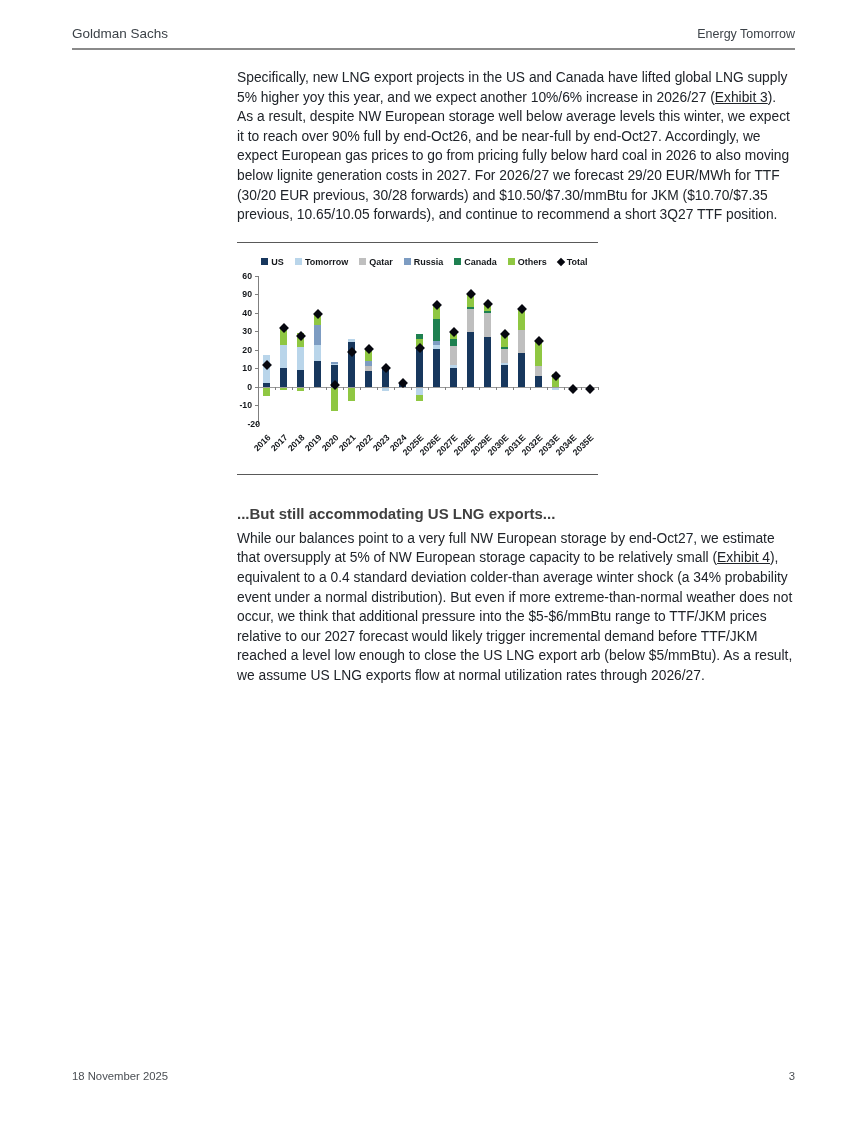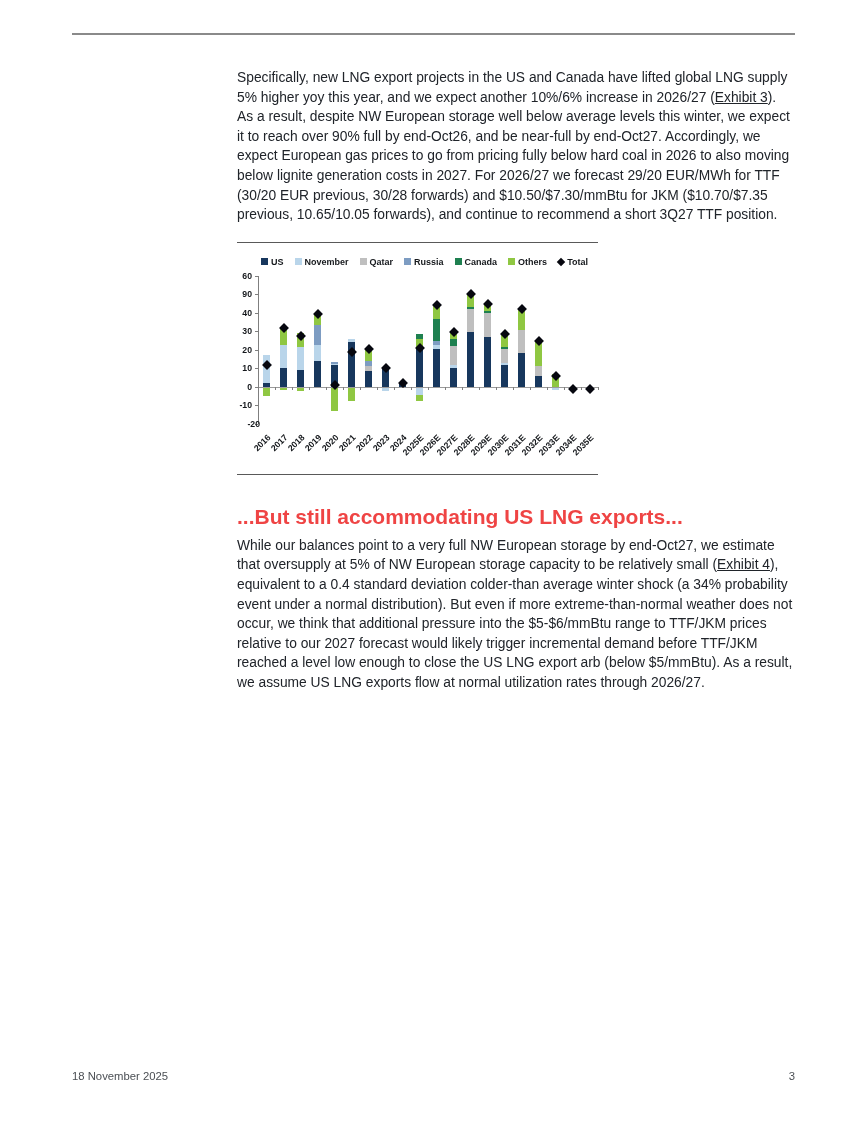--- a/index.html
+++ b/index.html
@@ -56,54 +56,58 @@
   .xtick { position: absolute; width: 1px; background: #7f7f7f; }
   .bar-seg { position: absolute; }
   .total-marker { position: absolute; width: 7px; height: 7px; transform: translate(-50%, -50%) rotate(45deg); }
   .xlabel {
     position: absolute; font-size: 8.7px; font-weight: 600; color: #15181c;
     width: 54px; text-align: right; white-space: nowrap;
     transform: rotate(-45deg); transform-origin: 100% 50%;
   }
 
   
-  .section-heading { margin-top: 30px; font-size: 21px; font-weight: bold; color: #ef4444; }
+  .section-heading { margin-top: 30px; font-size: 15px; font-weight: bold; color: #404040; }
   .section-para { margin-top: 7px; }
 
   
   .footer {
     position: absolute; left: 72px; right: 71px; top: 1070px;
     display: flex; justify-content: space-between;
     font-size: 11.3px; color: #4b4f54;
   }
 </style>
 </head>
 <body>
 
 <div class="page">
 
   <div class="header">
+    <div class="header-row">
+      <span class="header-left">Goldman Sachs</span>
+      <span class="header-right">Energy Tomorrow</span>
+    </div>
     <div class="header-rule"></div>
   </div>
 
   <div class="content">
 
     <p class="para">Specifically, new LNG export projects in the US and Canada have lifted global LNG supply 5% higher yoy this year, and we expect another 10%/6% increase in 2026/27 (<span class="doc-link">Exhibit 3</span>). As a result, despite NW European storage well below average levels this winter, we expect it to reach over 90% full by end-Oct26, and be near-full by end-Oct27. Accordingly, we expect European gas prices to go from pricing fully below hard coal in 2026 to also moving below lignite generation costs in 2027. For 2026/27 we forecast 29/20 EUR/MWh for TTF (30/20 EUR previous, 30/28 forwards) and $10.50/$7.30/mmBtu for JKM ($10.70/$7.35 previous, 10.65/10.05 forwards), and continue to recommend a short 3Q27 TTF position.</p>
 
     <div class="exhibit">
       <div class="exhibit-rule-top"></div>
 
       <div class="legend" id="chart-legend">
           <span class="legend-item">
             <span class="legend-swatch" style="background: rgb(23, 55, 93);"></span>
             <span class="legend-label">US</span>
           </span>
           <span class="legend-item">
             <span class="legend-swatch" style="background: rgb(185, 213, 234);"></span>
-            <span class="legend-label">November</span>
+            <span class="legend-label">Tomorrow</span>
           </span>
           <span class="legend-item">
             <span class="legend-swatch" style="background: rgb(191, 191, 191);"></span>
             <span class="legend-label">Qatar</span>
           </span>
           <span class="legend-item">
             <span class="legend-swatch" style="background: rgb(125, 156, 194);"></span>
             <span class="legend-label">Russia</span>
           </span>
           <span class="legend-item">

